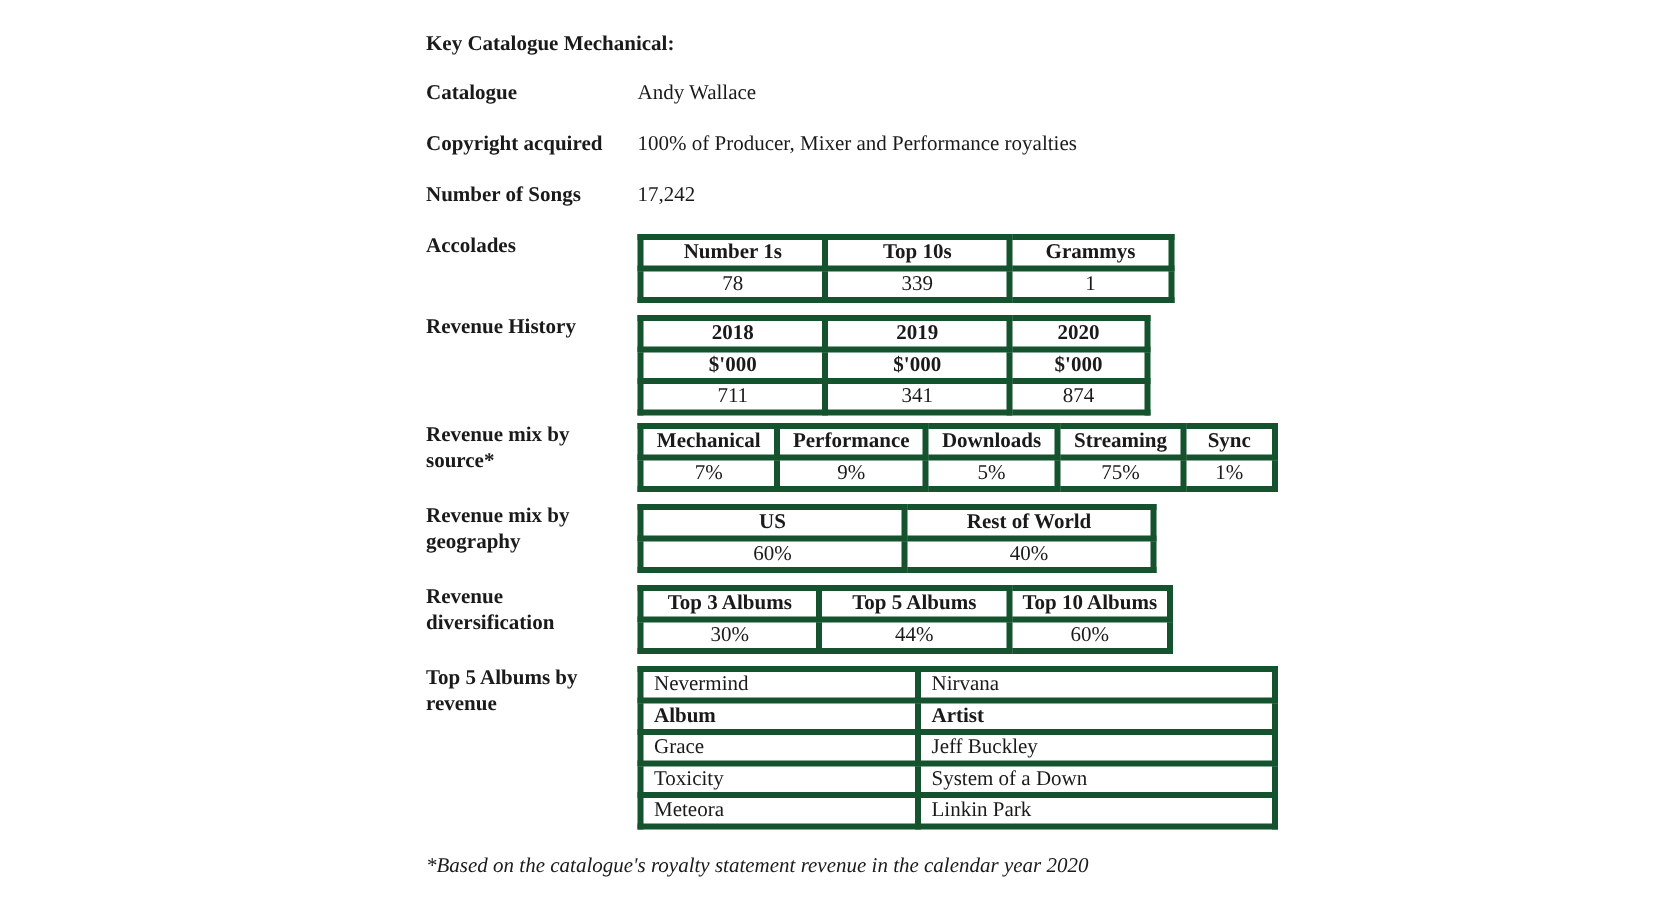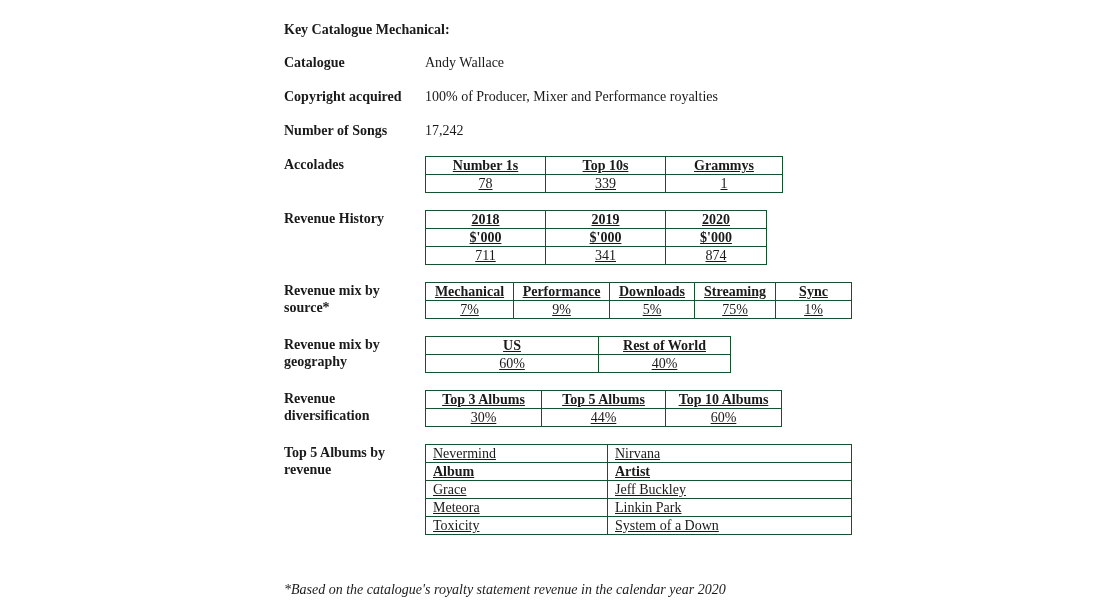--- a/index.html
+++ b/index.html
@@ -7,27 +7,26 @@
     width: 1115px; height: 601px; position: relative; overflow: hidden;
     font-family: "Liberation Serif", "DejaVu Serif", serif;
     color: #1a1a1a; font-size: 14px;
   }
   .lbl { position: absolute; left: 284px; font-weight: bold; line-height: 17px; font-size: 14px; }
   .val { position: absolute; left: 425px; line-height: 17px; font-size: 14px; font-family: Liberation Serif, serif; }
   table.t {
     position: absolute; border-collapse: collapse; font-size: 14px;
   }
   table.t td {
-    border: 1px solid #14532d; padding: 0; height: 17px; line-height: 17px;
+    border: 4px solid #14532d; padding: 0; height: 17px; line-height: 17px;
     text-align: center;
-    text-decoration: underline;
   }
   table.t td.h { font-weight: bold; }
   table.t.left td { text-align: left; padding-left: 7px; }
-  .foot { position: absolute; left: 284px; top: 570px; font-style: italic; font-size: 14px; margin-top: 12px; }
+  .foot { position: absolute; left: 284px; top: 570px; font-style: italic; font-size: 14px; }
 </style>
 </head>
 <body>
 
 <div class="lbl" style="top:21px">Key Catalogue Mechanical:</div>
 
 <div class="lbl" style="top:54px">Catalogue</div>
 <div class="val" style="top:54px">Andy Wallace</div>
 
 <div class="lbl" style="top:88px">Copyright acquired</div>
@@ -93,21 +92,21 @@
     <td>75%</td>
     <td>1%</td>
   </tr>
 </tbody>
   </table>
 
 <div class="lbl" style="top:336px">
   <div>Revenue mix by</div>
   <div>geography</div>
 </div>
-<table class="t" style="left:425px; top:336px; width:306px">
+<table class="t" style="left:425px; top:336px; width:346px">
   <tbody>
       <tr>
     <td class="h" style="width:172px">US</td>
     <td class="h">Rest of World</td>
   </tr>
   <tr>
     <td>60%</td>
     <td>40%</td>
   </tr>
 </tbody>
@@ -144,23 +143,23 @@
   </tr>
   <tr>
     <td class="h" style="width:174px">Album</td>
     <td class="h">Artist</td>
   </tr>
   <tr>
     <td>Grace</td>
     <td>Jeff Buckley</td>
   </tr>
   <tr>
+    <td>Toxicity</td>
+    <td>System of a Down</td>
+  </tr>
+  <tr>
     <td>Meteora</td>
     <td>Linkin Park</td>
-  </tr>
-  <tr>
-    <td>Toxicity</td>
-    <td>System of a Down</td>
   </tr>
 </tbody>
   </table>
 
 <div class="foot">*Based on the catalogue's royalty statement revenue in the calendar year 2020</div>
 
 </body></html>

